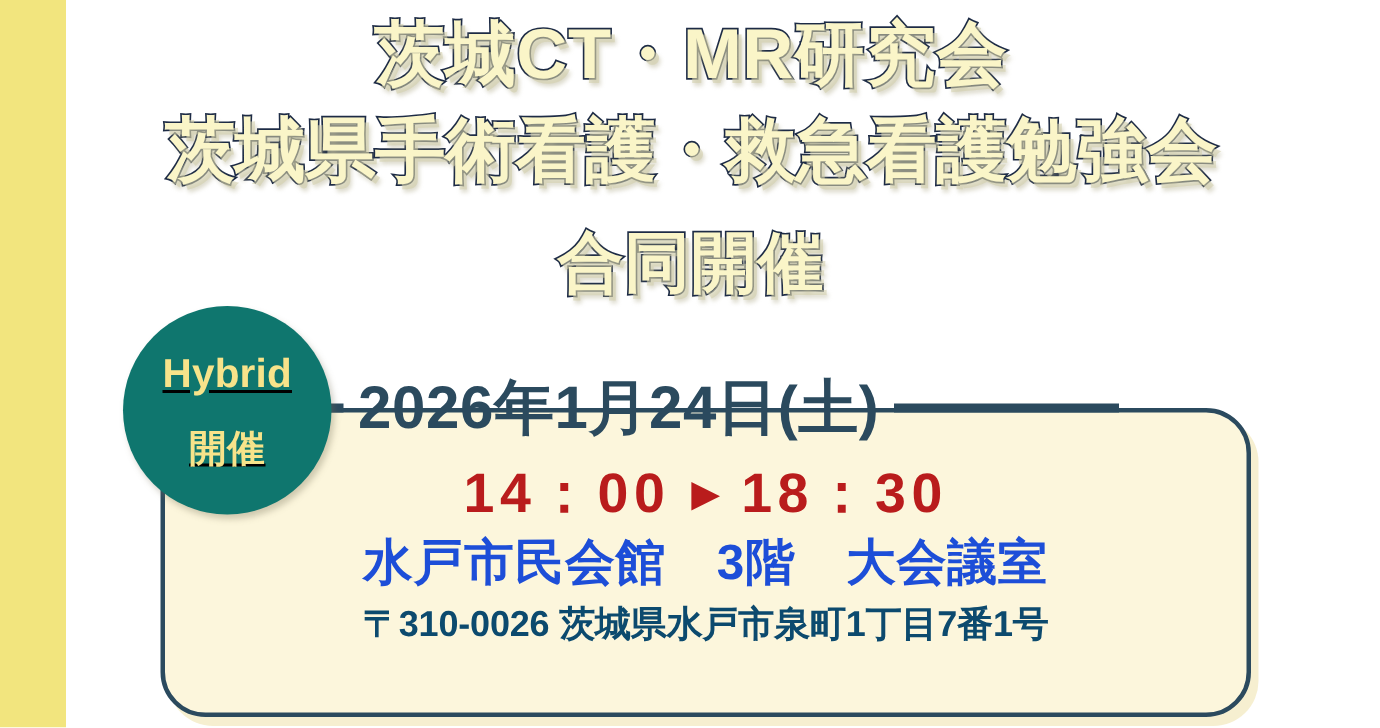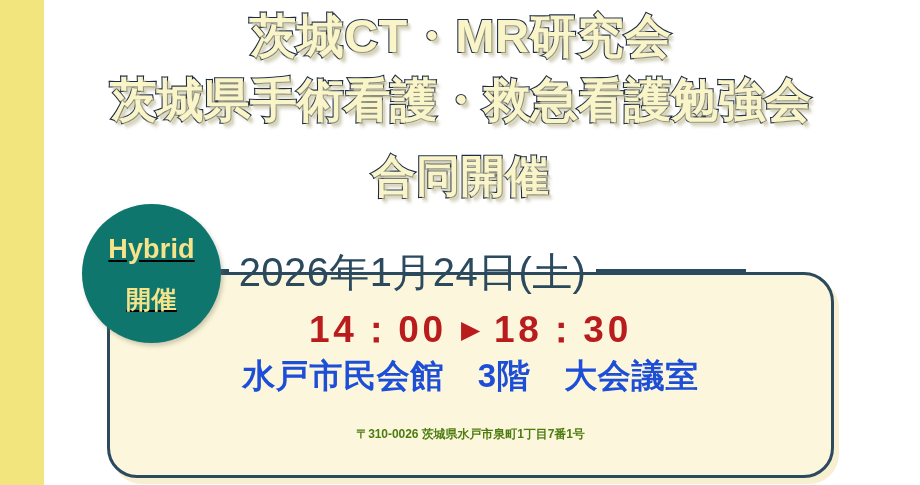--- a/index.html
+++ b/index.html
@@ -98,21 +98,21 @@
   }
   .date-rule {
     height: 6px;
     background: #2b4a5e;
     flex: 0 0 auto;
   }
   .date-rule.left  { width: 34px; margin-right: 6px; }
   .date-rule.right { width: 150px; margin-left: 6px; }
   #date-text {
     font-size: 40px;
-    font-weight: normal;
+    font-weight: bold;
     color: #2b4a5e;
     white-space: nowrap;
     letter-spacing: 0.01em;
     background: transparent;
     padding: 0 4px;
     line-height: 48px;
   }
 
   
   #panel-content {
@@ -142,25 +142,25 @@
   }
   #venue-row {
     font-size: 33px;
     font-weight: bold;
     color: #1d4ed8;
     line-height: 46px;
     white-space: nowrap;
     letter-spacing: 0.02em;
   }
   #address-row {
-    font-size: 12px;
-    font-weight: bold;
-    color: #4d7c0f;
+    font-size: 24px;
+    font-weight: bold;
+    color: #0c4a6e;
     line-height: 28px;
-    margin-top: 21px;
+    margin-top: 5px;
     white-space: nowrap;
     letter-spacing: -0.005em;
   }
 
   
   #hybrid-badge {
     position: absolute;
     left: 82px;
     top: 204px;
     width: 139px;

